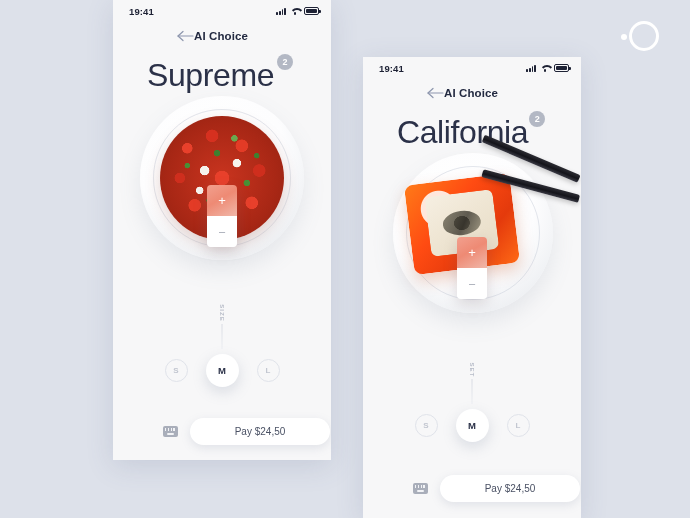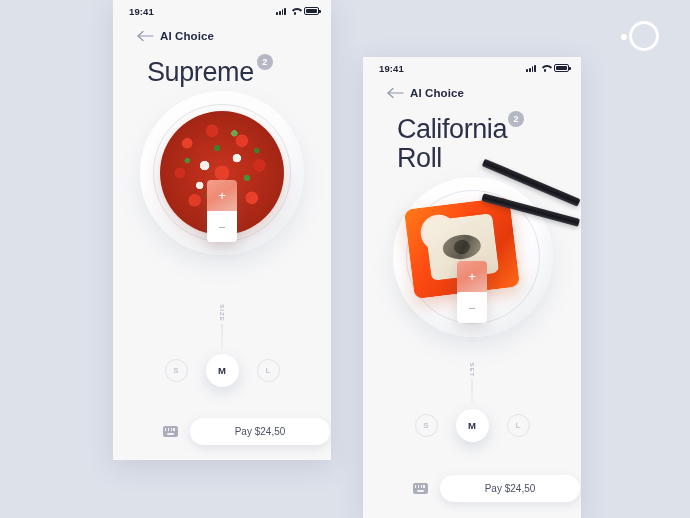--- a/index.html
+++ b/index.html
@@ -98,39 +98,40 @@
     width: 1.6px; height: 3px;
     background: #1e2235;
     border-radius: 0 1px 1px 0;
   }
   .batt span { display: block; width: 100%; height: 100%; background: #1e2235; border-radius: 1px; }
 
   
   .navbar {
     display: flex;
     align-items: center;
-    gap: 6px;
+    gap: 0;
     padding: 8px 16px 0 24px;
+    margin-left: 40px;
   }
   .back-arrow { width: 17px; height: 12px; position: relative; cursor: pointer; }
   .back-arrow svg { display: block; }
   .nav-title {
     font-size: 11.5px;
     font-weight: bold;
     color: #232a41;
     letter-spacing: 0.1px;
   }
 
   
   .hero {
     position: relative;
     padding: 16px 16px 0 34px;
   }
   .hero-title {
-    font-size: 27px;
+    font-size: 32px;
     font-weight: normal;
     line-height: 1.07;
     color: #2b3148;
     letter-spacing: -0.4px;
     display: inline;
   }
   .hero-title-wrap { position: relative; display: inline-block; }
   .count-badge {
     position: absolute;
     width: 16px; height: 16px;
@@ -460,21 +461,20 @@
       </svg>
     </div>
     <div class="nav-title">AI Choice</div>
   </div>
 
   <div class="hero">
     <div class="hero-title-wrap">
       <span class="hero-title">California</span>
       <div class="count-badge" style="right:-17px;">2</div>
     </div>
-    <div><span class="hero-title">Roll</span></div>
   </div>
 
   <div class="stage">
     <div class="plate" style="left:30px; top:4px; width:160px; height:160px;"></div>
 
     <div class="sushi-wrap" style="left:0; top:0; width:218px; height:170px;">
       <div class="sushi-roll" style="left:46px; top:30px; width:106px; height:90px;">
         <div class="sushi-core"></div>
       </div>
       <div class="chopstick" style="left:112px; top:26px; width:104px; height:8px; transform: rotate(23deg);"></div>

